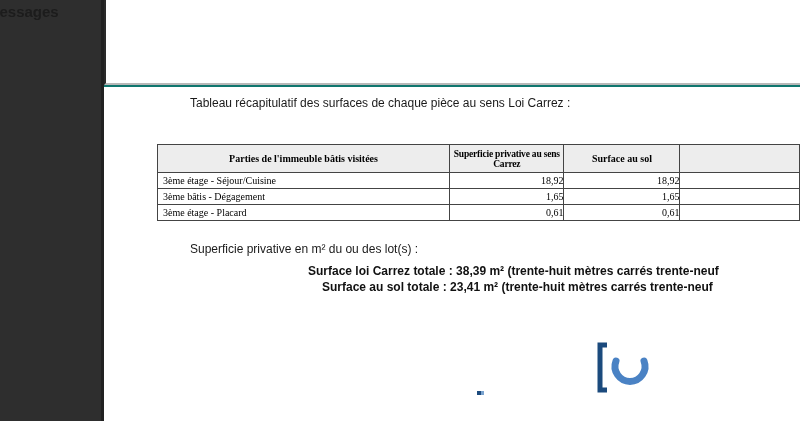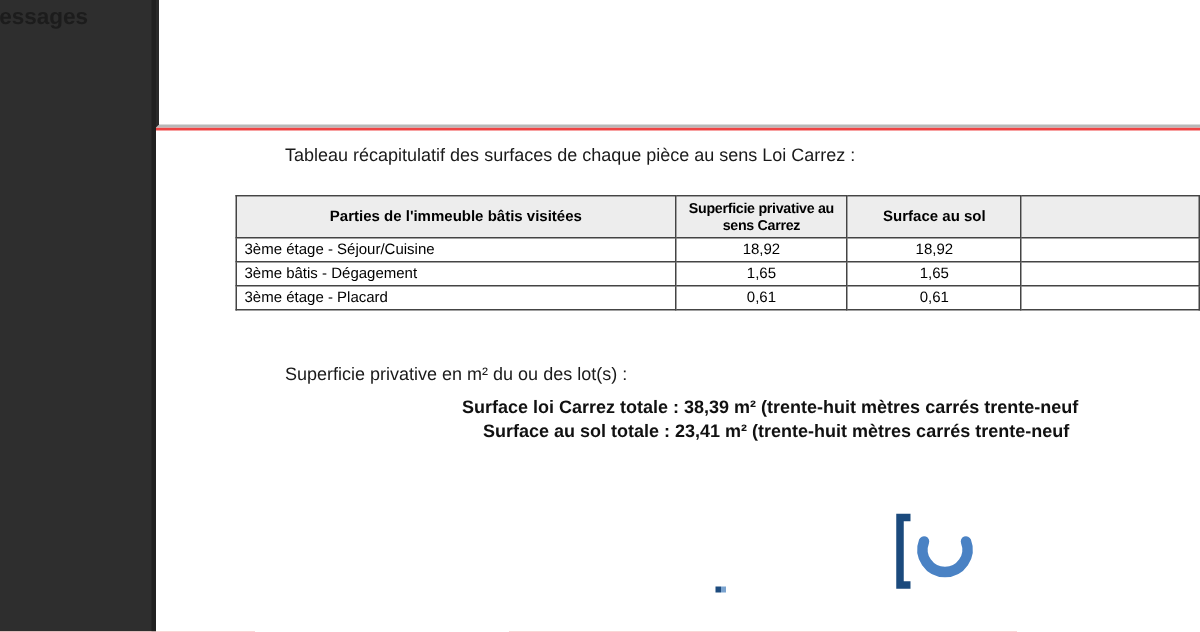--- a/index.html
+++ b/index.html
@@ -1,20 +1,20 @@
 <!DOCTYPE html>
 <html><head>
 <meta charset="utf-8">
 <style>
   html, body { margin: 0; padding: 0; background: #ffffff; }
   .app {
     position: relative;
     width: 800px; height: 421px;
     overflow: hidden;
-    background: #ef4444;
+    background: #0f766e;
     font-family: "Liberation Sans", sans-serif;
   }
 
   
   .sidebar {
     position: absolute; left: 0; top: 0;
     width: 104px; height: 421px;
     background: #2e2e2e;
     border-right: 3px solid #212121;
     box-sizing: border-box;
@@ -47,24 +47,24 @@
   }
 
   .doc-title {
     position: absolute; left: 86px; top: 9px;
     font-size: 12px;
     color: #1a1a1a;
     white-space: nowrap;
   }
 
   .surfaces-table {
-    position: absolute; left: 53px; top: 43px;
+    position: absolute; left: 53px; top: 57px;
     border-collapse: collapse;
     table-layout: fixed;
-    font-family: Liberation Sans, sans-serif;
+    font-family: Liberation Serif, serif;
   }
   .surfaces-table th, .surfaces-table td {
     border: 1px solid #444444;
     overflow: hidden;
   }
   .surfaces-table th {
     background: #ededed;
     font-size: 10px;
     font-weight: bold;
     text-align: center;
@@ -76,21 +76,21 @@
   .surfaces-table th.th-carrez { font-size: 9.5px; letter-spacing: -0.2px; }
   .surfaces-table td {
     font-size: 10px;
     height: 15px;
     line-height: 15px;
     padding: 0;
     color: #000000;
     white-space: nowrap;
   }
   .surfaces-table td.cell-label { text-align: left; padding-left: 5px; }
-  .surfaces-table td.cell-value { text-align: center; margin-top: 36px; }
+  .surfaces-table td.cell-value { text-align: right; margin-top: 36px; }
 
   .doc-subtitle {
     position: absolute; left: 86px; top: 155px;
     font-size: 12px;
     white-space: nowrap;
   }
 
   .total-line {
     position: absolute;
     font-size: 12px;

